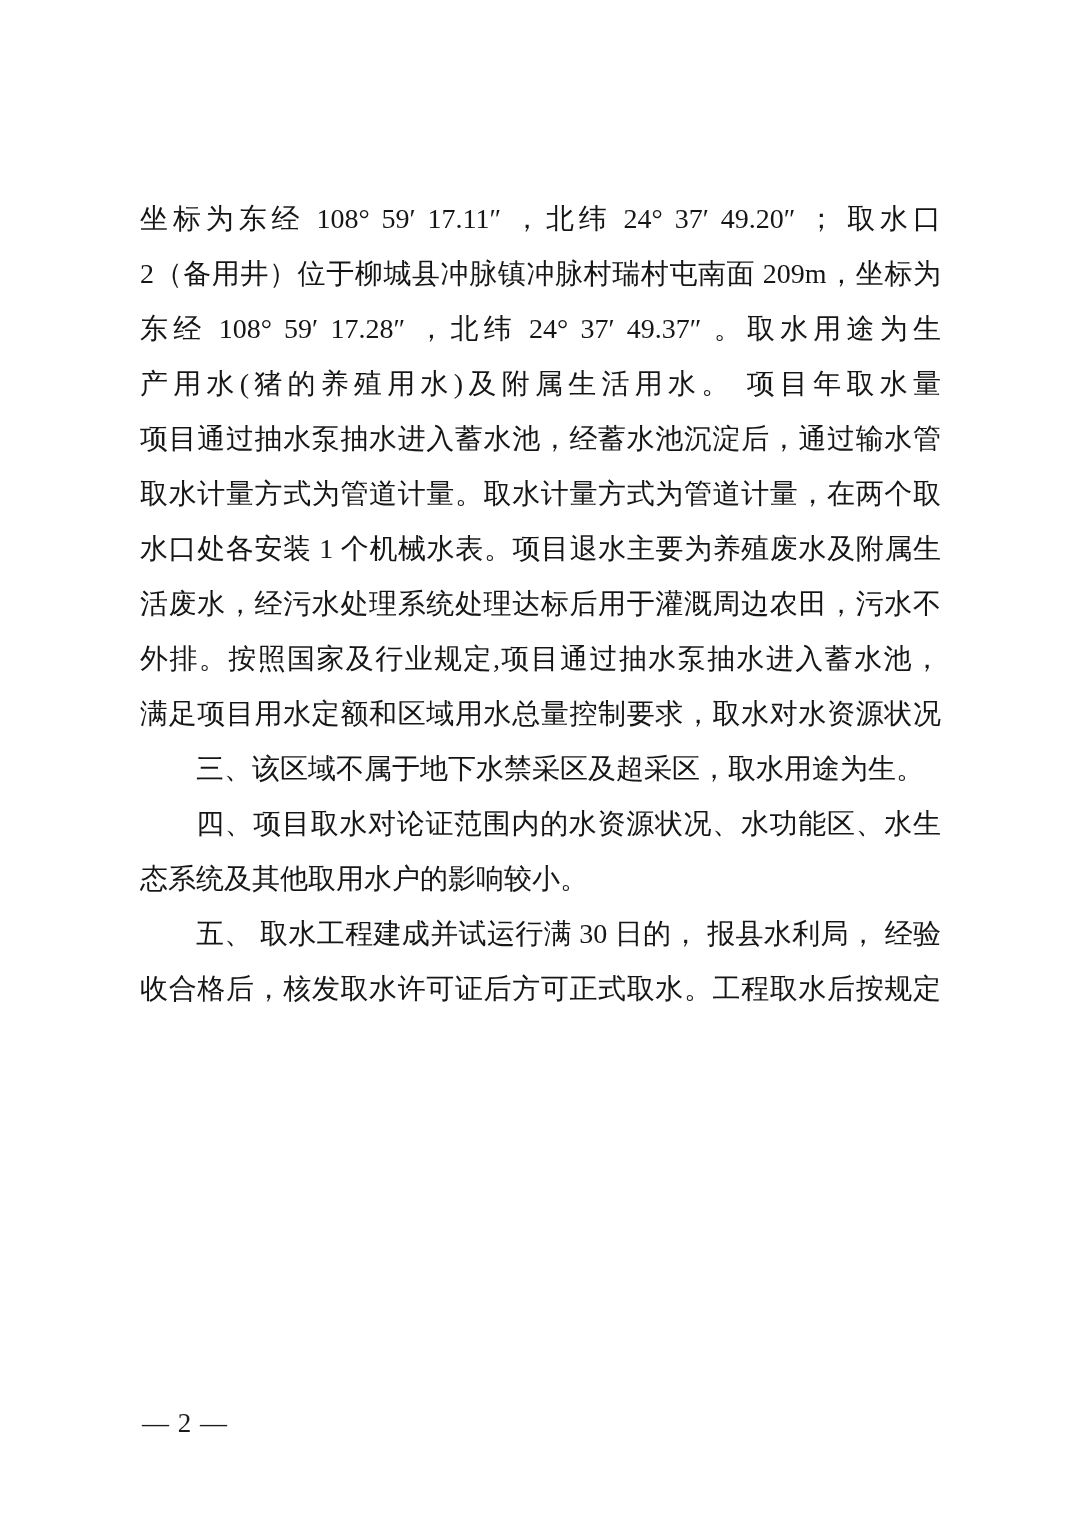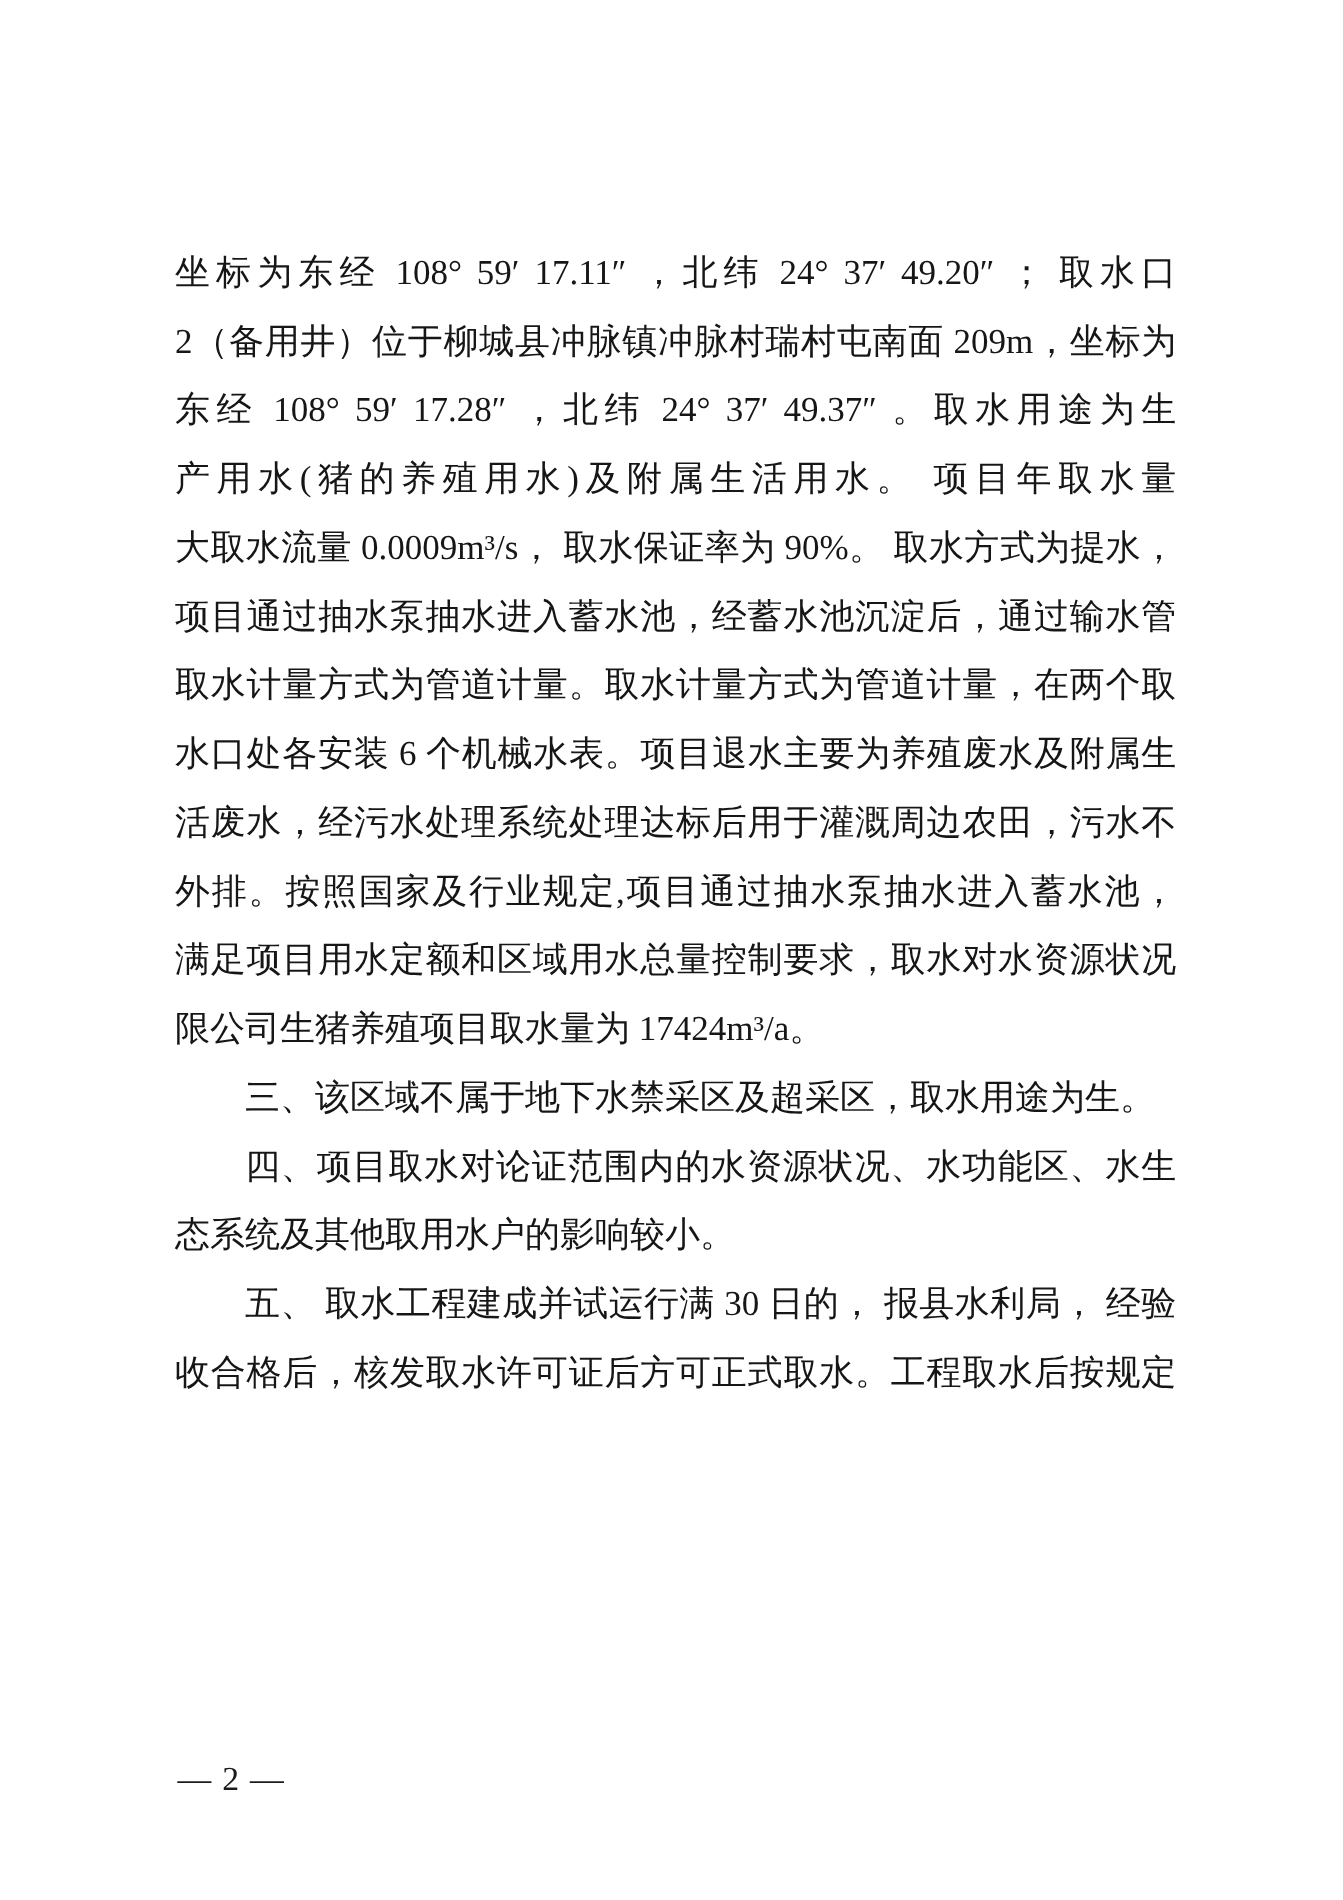--- a/index.html
+++ b/index.html
@@ -53,28 +53,26 @@
 </style>
 </head>
 <body>
 
 <div class="page">
   <main class="textblock">
     <div class="line j">坐标为东经 108° 59′ 17.11″ ，北纬 24° 37′ 49.20″ ； 取水口</div>
     <div class="line j">2（备用井）位于柳城县冲脉镇冲脉村瑞村屯南面 209m，坐标为</div>
     <div class="line j">东经 108° 59′ 17.28″ ，北纬 24° 37′ 49.37″ 。取水用途为生</div>
     <div class="line j">产用水(猪的养殖用水)及附属生活用水。 项目年取水量</div>
-    <div class="line j">大取水流量 0.0009m³/s， 取水保证率为 90%。 取水方式为提水，</div>
     <div class="line j">项目通过抽水泵抽水进入蓄水池，经蓄水池沉淀后，通过输水管</div>
     <div class="line j">取水计量方式为管道计量。取水计量方式为管道计量，在两个取</div>
-    <div class="line j">水口处各安装 6 个机械水表。项目退水主要为养殖废水及附属生</div>
+    <div class="line j">水口处各安装 1 个机械水表。项目退水主要为养殖废水及附属生</div>
     <div class="line j">活废水，经污水处理系统处理达标后用于灌溉周边农田，污水不</div>
     <div class="line j">外排。按照国家及行业规定,项目通过抽水泵抽水进入蓄水池，</div>
     <div class="line j">满足项目用水定额和区域用水总量控制要求，取水对水资源状况</div>
-    <div class="line">限公司生猪养殖项目取水量为 17424m³/a。</div>
     <div class="line indent nw">三、该区域不属于地下水禁采区及超采区，取水用途为生。</div>
     <div class="line j indent">四、项目取水对论证范围内的水资源状况、水功能区、水生</div>
     <div class="line">态系统及其他取用水户的影响较小。</div>
     <div class="line j indent">五、 取水工程建成并试运行满 30 日的， 报县水利局， 经验</div>
     <div class="line j">收合格后，核发取水许可证后方可正式取水。工程取水后按规定</div>
   </main>
   <div class="footer">— 2 —</div>
 </div>
 
 </body></html>

